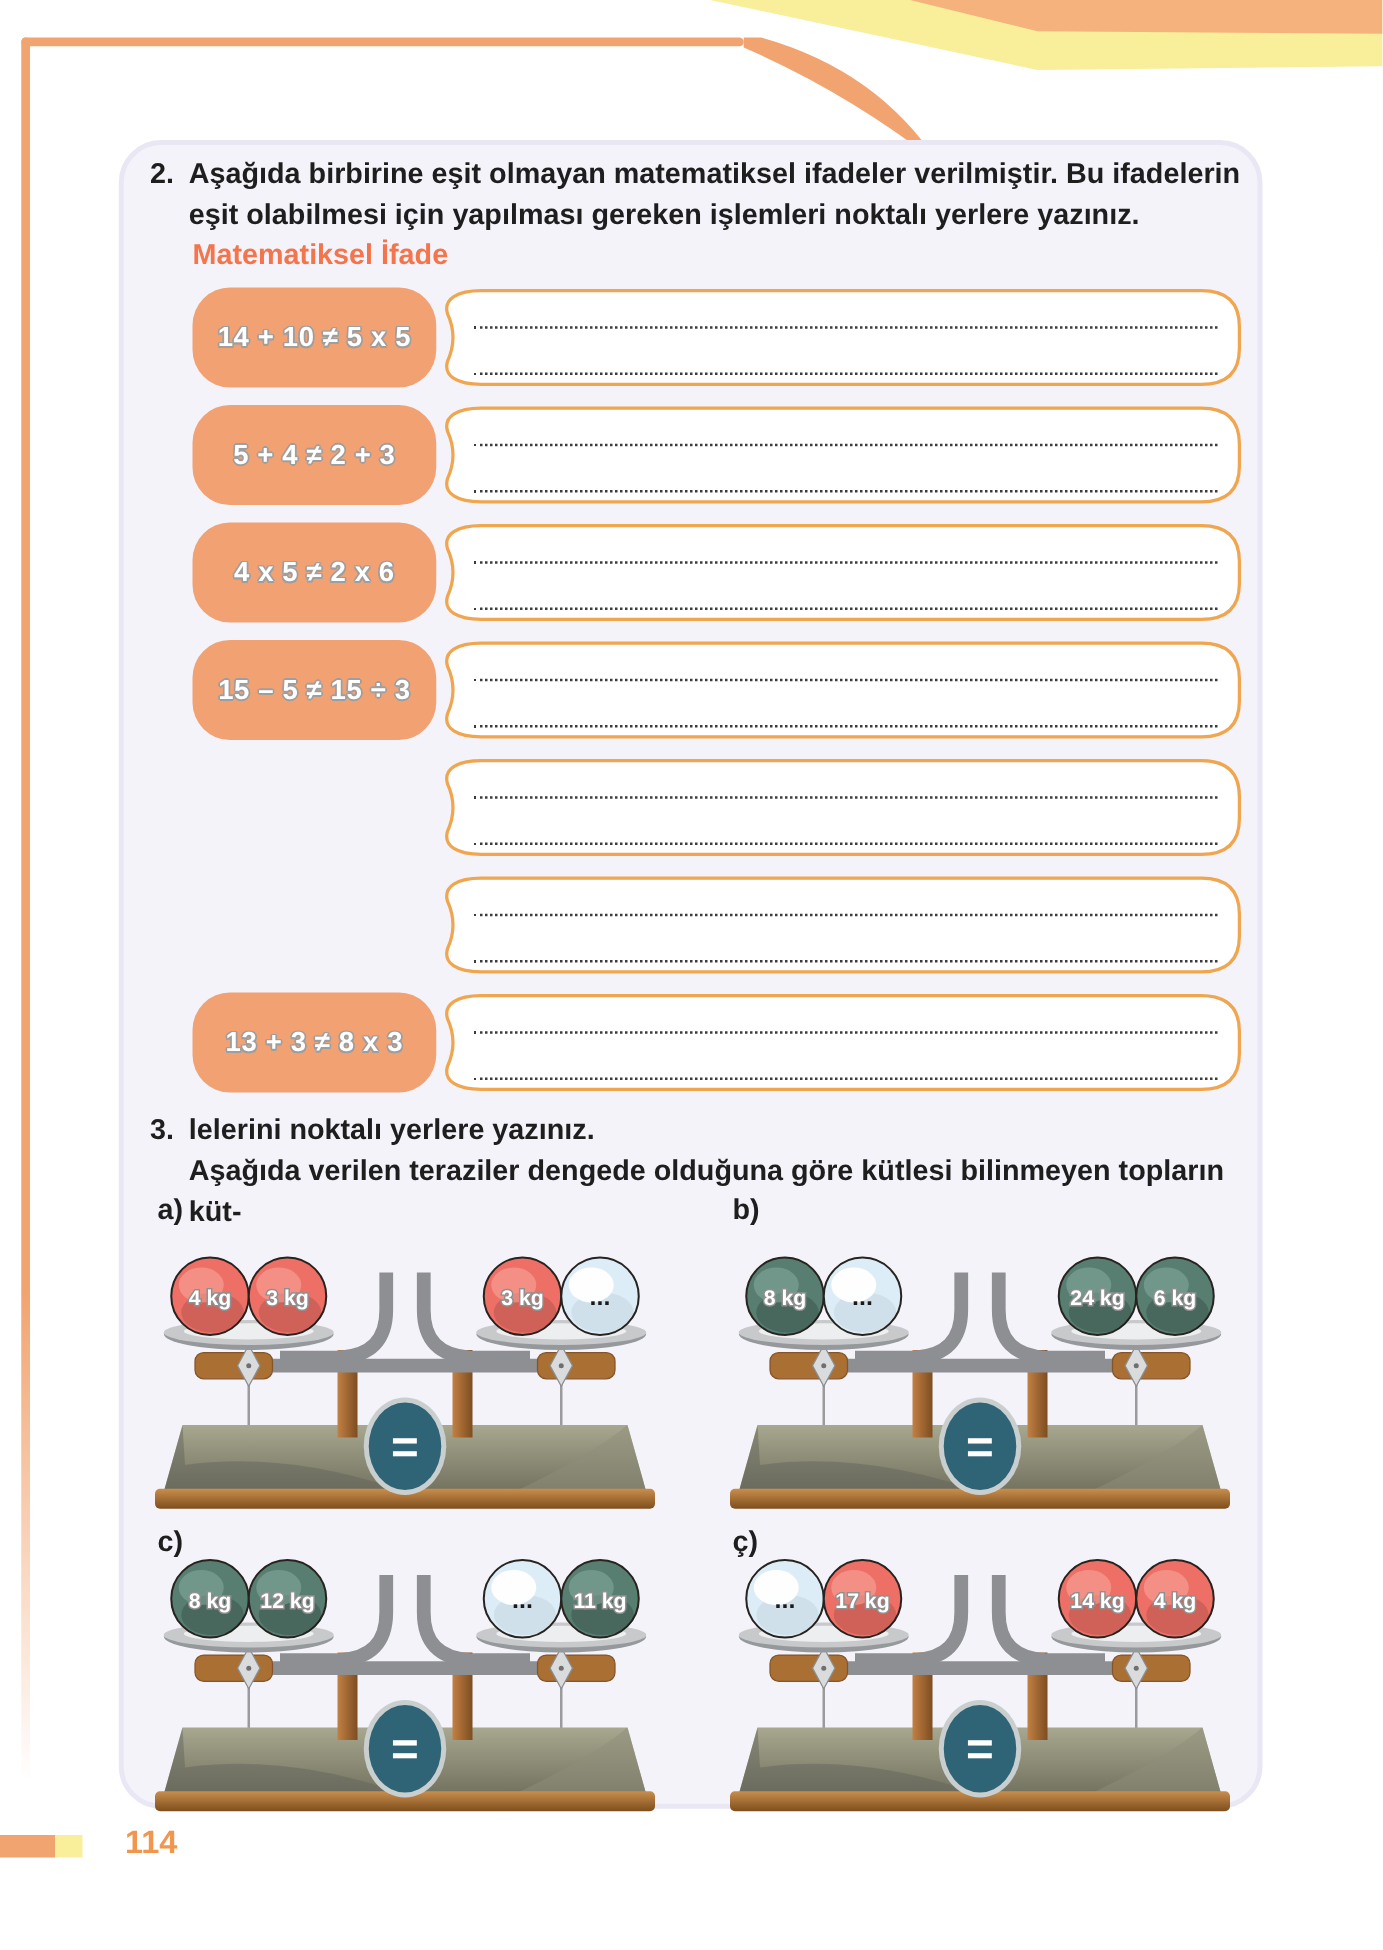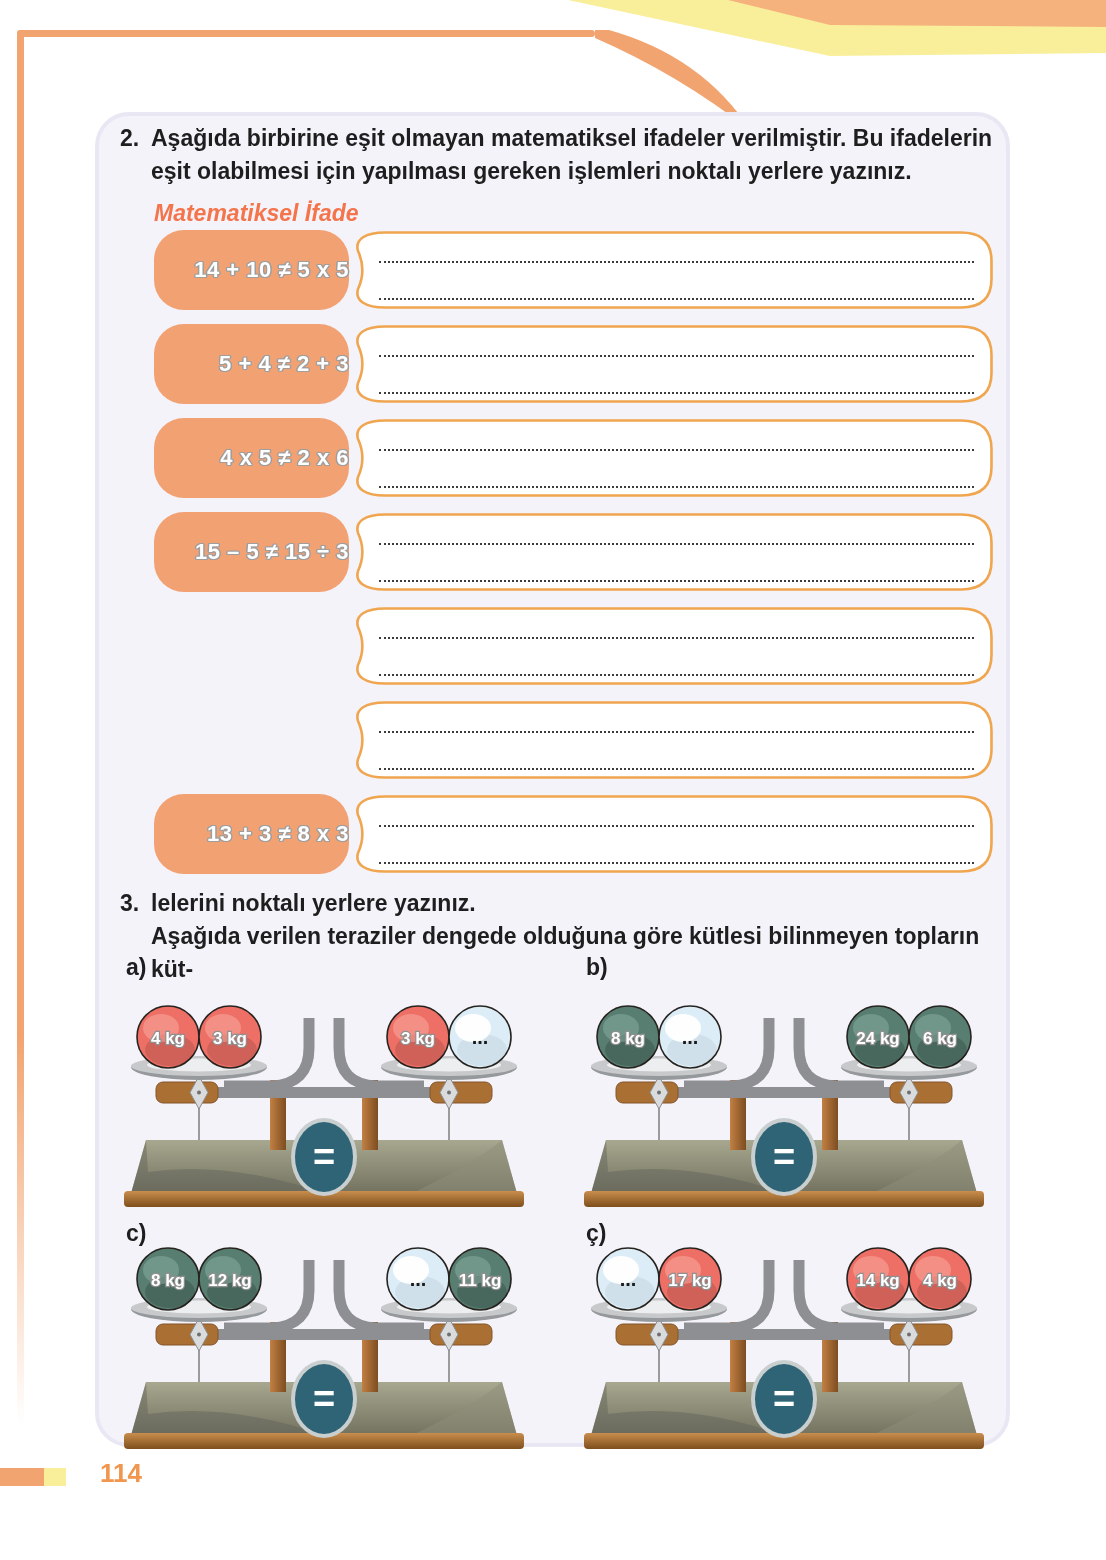--- a/index.html
+++ b/index.html
@@ -27,29 +27,29 @@
   .card {
     position:absolute; left:95px; top:112px; width:915px; height:1335px; box-sizing:border-box;
     background:#F4F3FA; border:4px solid #E9E7F3; border-radius:34px;
   }
   .prompt { position:absolute; width:848px; font-size:23px; line-height:33px; font-weight:bold; color:#1E1E1E; }
   .qnum   { position:absolute; left:-31px; top:0; font-weight:bold; }
   .p2 { left:52px; top:6px; }
   .p3 { left:52px; top:771px; }
   .p3 span { display:block; }
   .col-h { position:absolute; font-size:23px; font-weight:bold; color:var(--header-orange); }
-  .h1 { left:55px;  top:84px;font-style:italic; }
+  .h1 { left:55px;  top:74px; }
   .h2 { left:420px; top:74px; }
 
   
   .rows { position:absolute; left:55px; top:114px; width:840px; }
   .exp-row { position:relative; width:840px; height:80px; margin-bottom:14px; }
   .exp-badge {
     position:absolute; left:0; top:0; width:195px; height:80px; border-radius:30px;
-    background:var(--badge-orange); display:flex; align-items:center; justify-content:flex-end;
+    background:var(--badge-orange); display:flex; align-items:center; justify-content:center;
   }
   .exp-badge span {
     color:#fff; font-size:22px; font-weight:bold; letter-spacing:0.5px; white-space:nowrap;
     text-shadow:-1.4px 0 #9E9E9E, 1.4px 0 #9E9E9E, 0 -1.4px #9E9E9E, 0 1.4px #9E9E9E,
                 -1px -1px #9E9E9E, 1px 1px #9E9E9E, -1px 1px #9E9E9E, 1px -1px #9E9E9E;
   }
   .ans-box { position:absolute; left:195px; top:0; width:645px; height:80px; }
   .ans-box svg { position:absolute; left:0; top:0; width:645px; height:80px; }
   .ansPath { fill:#ffffff; stroke:var(--box-border); stroke-width:2.6; }
   .ans-line { position:absolute; left:30px; right:20px; height:0; border-top:2px dotted #3C3C3C; }

